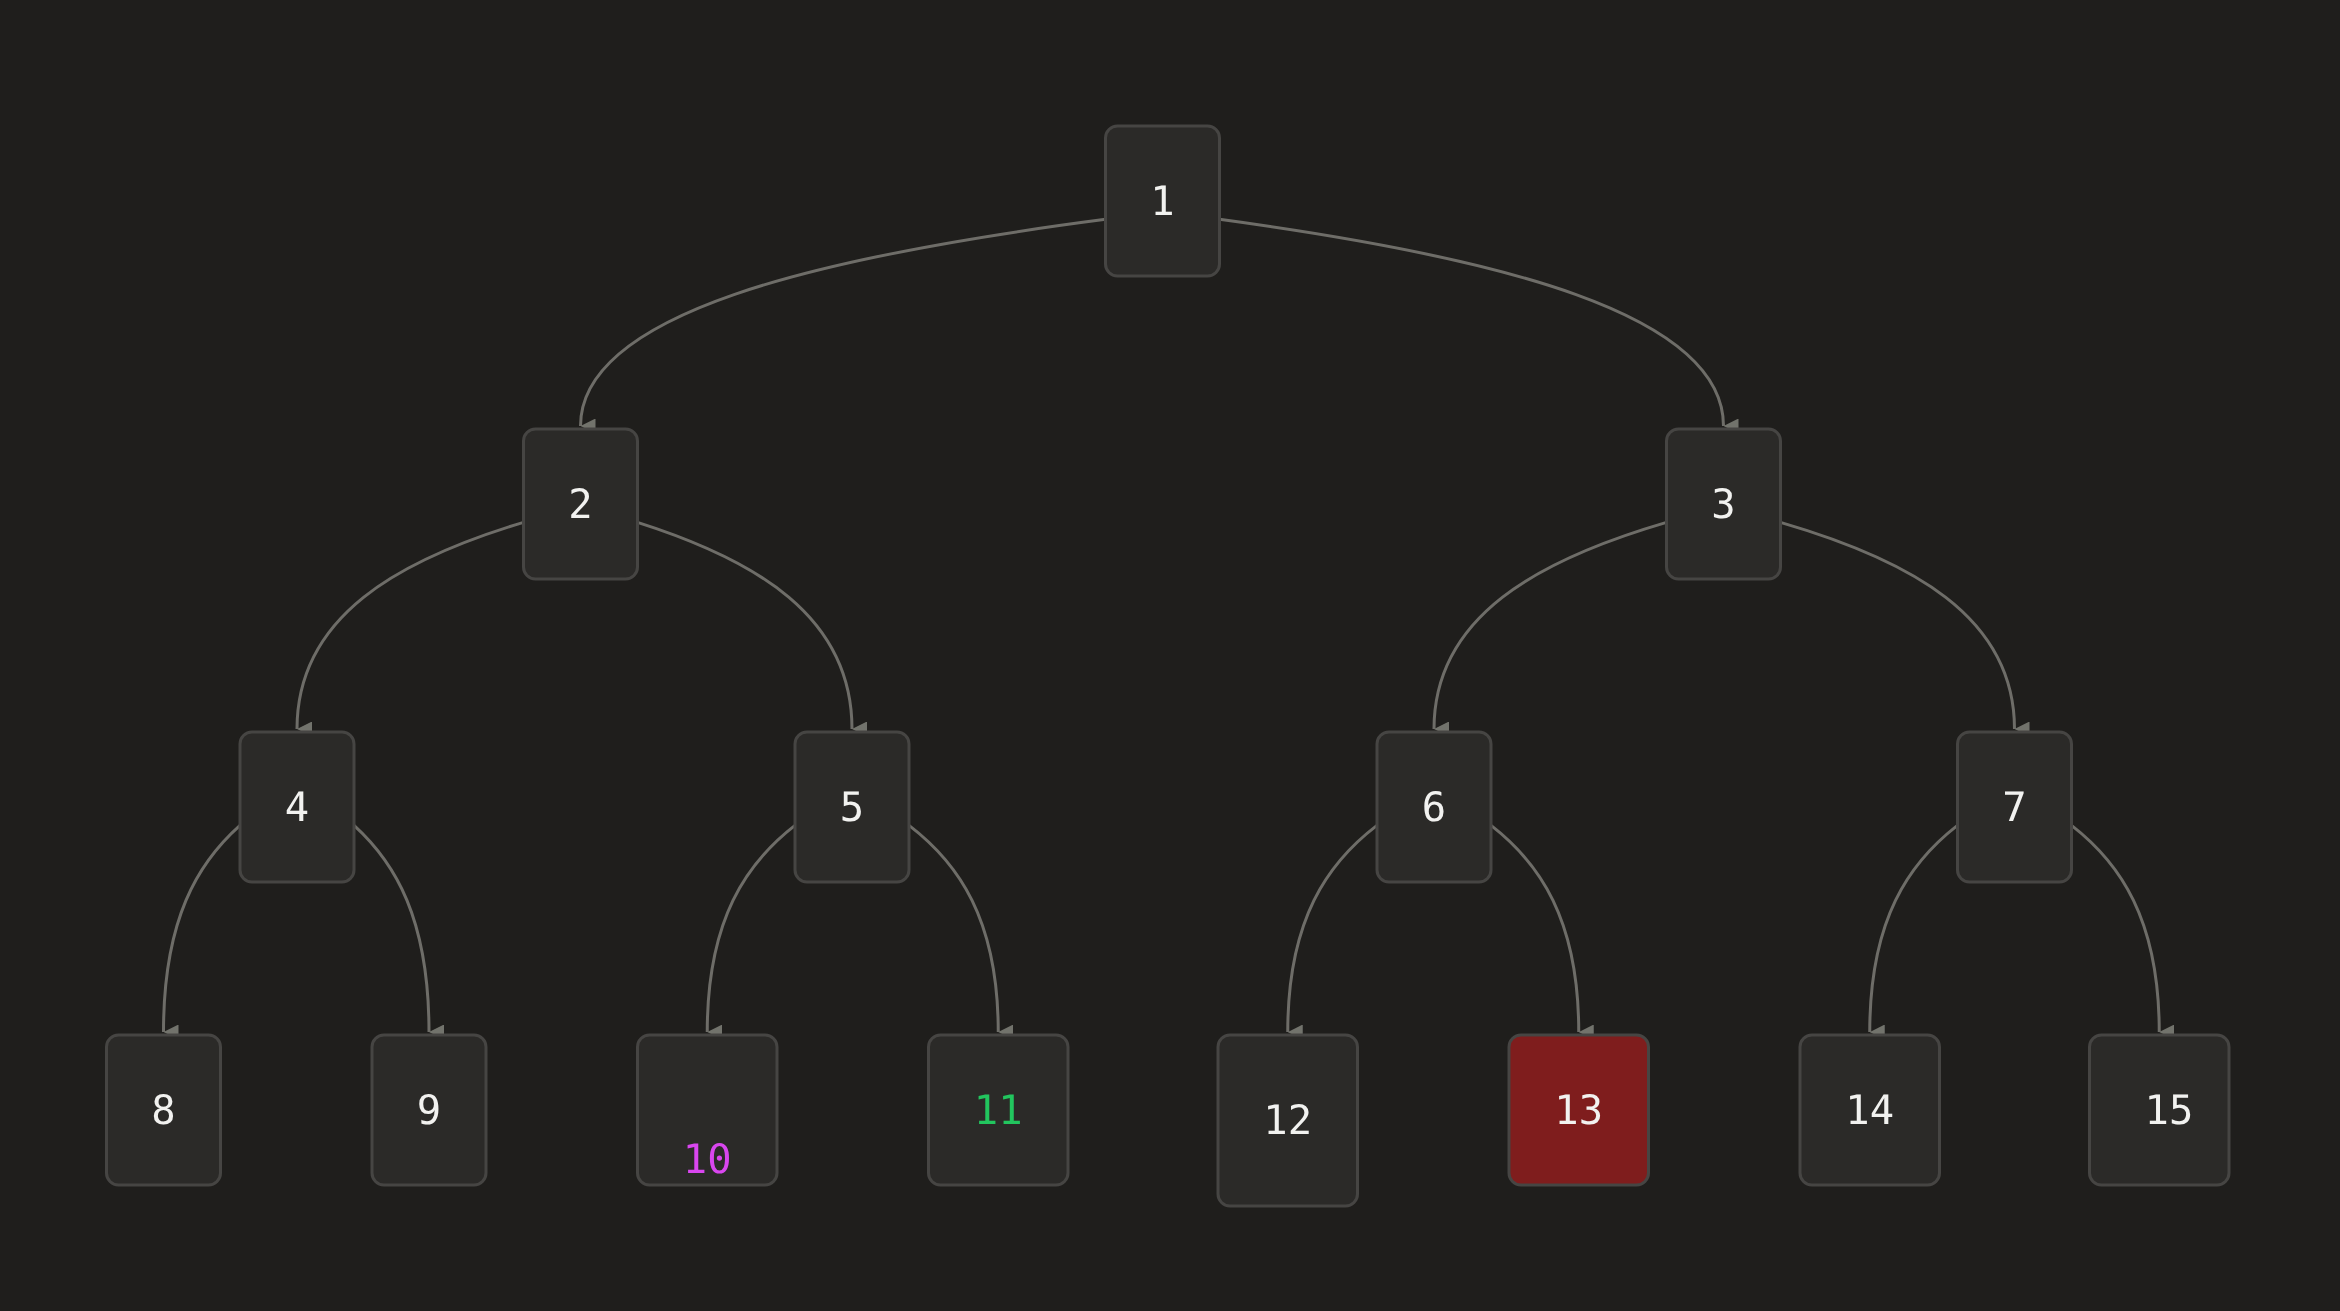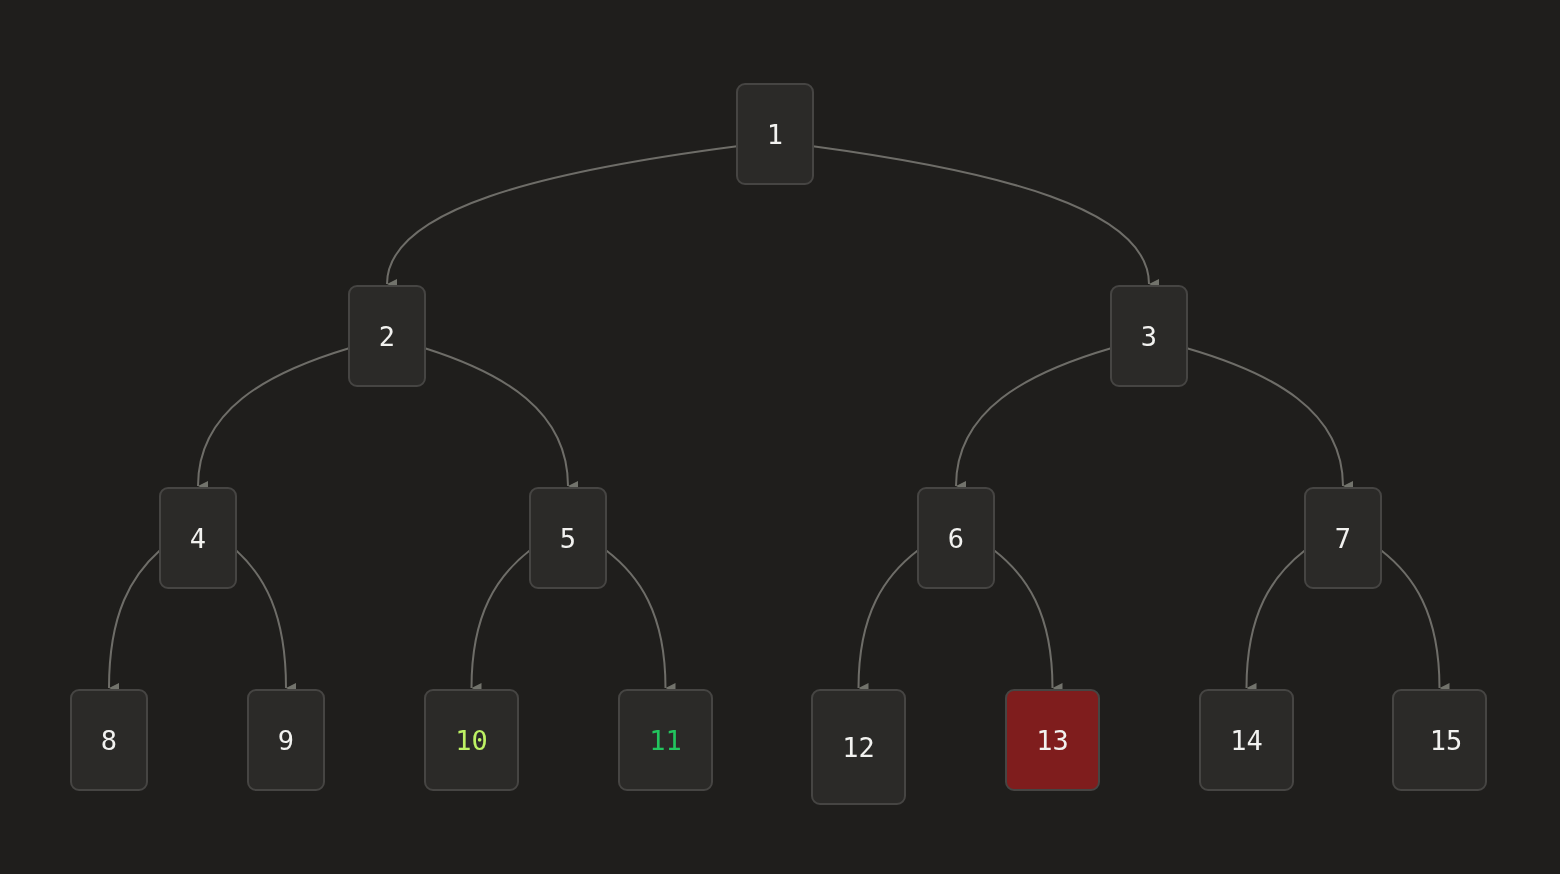--- a/index.html
+++ b/index.html
@@ -70,21 +70,21 @@
       </div>
       <div class="node" style="left: 1304px; top: 487px; width: 78px; height: 102px; background: rgb(43, 42, 40); border-color: rgb(70, 69, 67); color: rgb(242, 242, 240);">
         <span>7</span>
       </div>
       <div class="node" style="left: 70px; top: 689px; width: 78px; height: 102px; background: rgb(43, 42, 40); border-color: rgb(70, 69, 67); color: rgb(242, 242, 240);">
         <span>8</span>
       </div>
       <div class="node" style="left: 247px; top: 689px; width: 78px; height: 102px; background: rgb(43, 42, 40); border-color: rgb(70, 69, 67); color: rgb(242, 242, 240);">
         <span>9</span>
       </div>
-      <div class="node" style="left: 424px; top: 689px; width: 95px; height: 102px; background: rgb(43, 42, 40); border-color: rgb(70, 69, 67); color: #bef264;">
+      <div class="node" style="left: 424px; top: 689px; width: 95px; height: 102px; background: rgb(43, 42, 40); border-color: rgb(70, 69, 67); color: #d946ef; align-items: flex-end;">
         <span>10</span>
       </div>
       <div class="node" style="left: 618px; top: 689px; width: 95px; height: 102px; background: rgb(43, 42, 40); border-color: rgb(70, 69, 67); color: #22c55e;">
         <span>11</span>
       </div>
       <div class="node" style="left: 811px; top: 689px; width: 95px; height: 116px; background: rgb(43, 42, 40); border-color: rgb(70, 69, 67); color: rgb(242, 242, 240);">
         <span>12</span>
       </div>
       <div class="node" style="left: 1005px; top: 689px; width: 95px; height: 102px; background: #7f1d1d; border-color: rgb(70, 69, 67); color: rgb(242, 242, 240);">
         <span>13</span>

